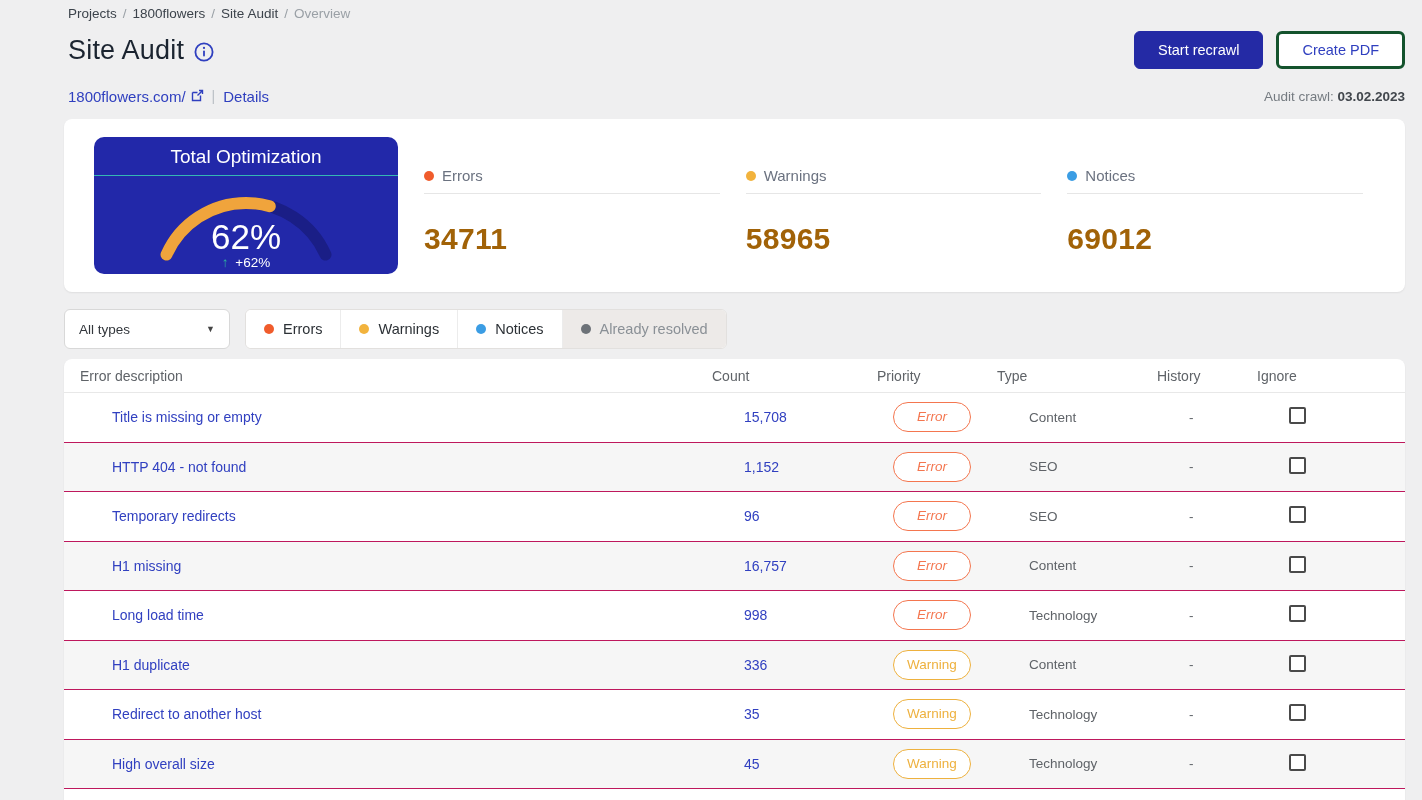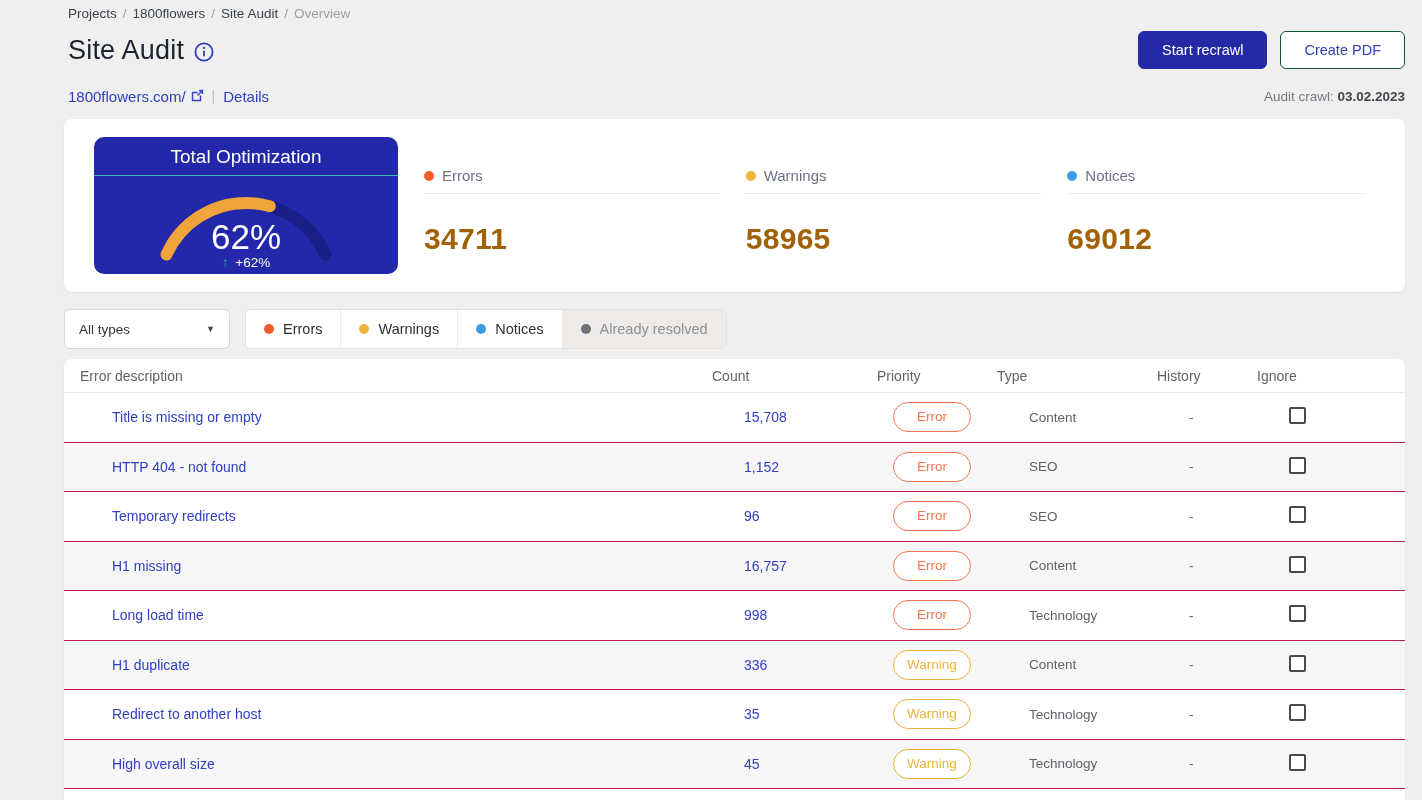--- a/index.html
+++ b/index.html
@@ -14,21 +14,21 @@
   .breadcrumb .crumb.current { color:#9aa0a6; }
 
   .header-row { display:flex; justify-content:space-between; align-items:center; margin-top:10px; }
   .page-title-wrap { display:flex; align-items:center; gap:10px; }
   .page-title { font-size:27px; color:#1b2430; font-weight:400; letter-spacing:0.2px; }
   .info-icon { width:20px; height:20px; display:inline-block; margin-top:3px; cursor:pointer; }
   .header-buttons { display:flex; gap:13px; }
   .btn { height:38px; border-radius:6px; font-size:14.5px; padding:0 23px;
     font-family:inherit; cursor:pointer; font-weight:500; }
   .btn-primary { background:#242aa5; color:#fff; border:1px solid #242aa5; }
-  .btn-secondary { background:#fff; color:#2f3fbf; border:1px solid #14532d; }
+  .btn-secondary { background:#fff; color:#2f3fbf; border:3px solid #14532d; }
 
   .sub-row { display:flex; justify-content:space-between; align-items:center; margin-top:19px; }
   .site-link-wrap { display:flex; align-items:flex-start; gap:8px; font-size:15px; }
   .site-link { color:#2f3fbf; cursor:pointer; display:flex; align-items:center; gap:5px; }
   .pipe { color:#b9bec4; font-size:14px; }
   .details-link { color:#2f3fbf; cursor:pointer; }
   .last-crawl { font-size:13.5px; color:#757b81; }
   .last-crawl b { color:#41464c; font-weight:700; }
 
   
@@ -68,21 +68,21 @@
   .t-head, .t-row { display:grid; grid-template-columns:632px 149px 136px 160px 100px 1fr;
     align-items:center; padding:0 16px; }
   .t-head { height:34px; border-bottom:1px solid #e8e8e8; font-size:14px; color:#5f6368; }
   .t-head .col-priority { padding-left:16px; }
   .t-row { height:49.5px; border-bottom:1px solid #be185d; font-size:14px;padding-left:48px; }
   .t-row:nth-child(even) { background:#f6f6f6; }
   .cell-link { color:#3140c0; cursor:pointer; }
   .cell-type, .cell-history { color:#5f6368; font-size:13.5px; }
   .pill { display:inline-block; width:78px; height:30px; line-height:27px; text-align:center;
     border-radius:15px; font-size:13.5px; border:1.5px solid; background:#fff; }
-  .pill--error { color:#f4764f; border-color:#f4764f; }
+  .pill--error { color:#f4764f; border-color:#f4764f;font-style:italic; }
   .pill--warning { color:#eeb13e; border-color:#eeb13e; }
   .checkbox { width:17px; height:17px; border:2px solid #4a4a4a; border-radius:2px;
     background:#fff; display:inline-block; cursor:pointer; }
 </style>
 </head>
 <body>
 
 <div class="topbar">
   <div class="breadcrumb">
       <span class="crumb">Projects</span>

